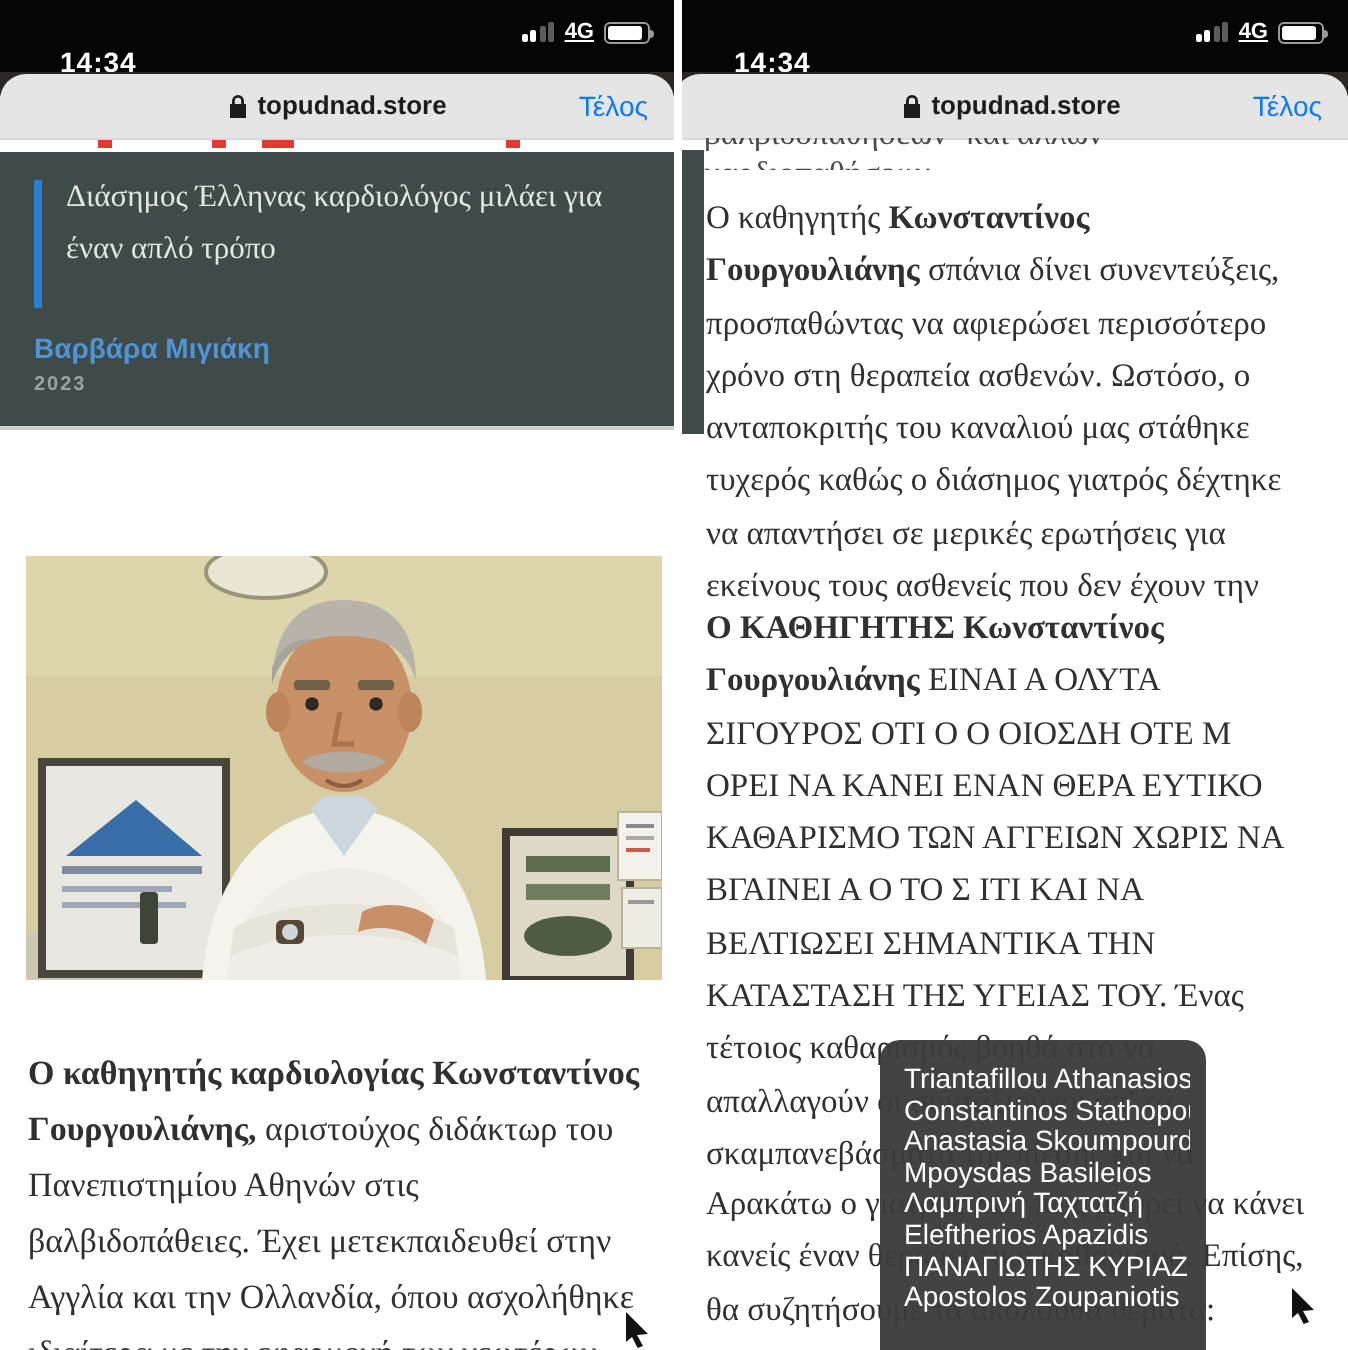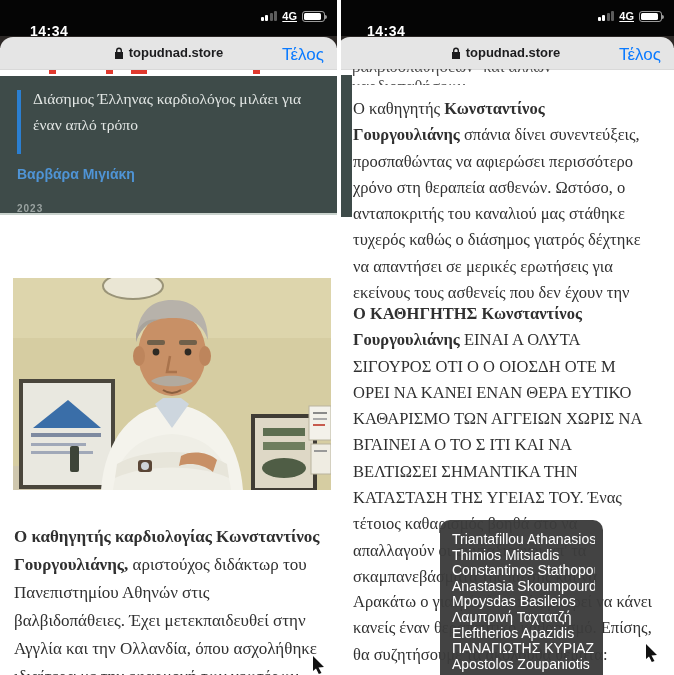--- a/index.html
+++ b/index.html
@@ -18,30 +18,30 @@
   .signal i:nth-child(1){height:4px;} .signal i:nth-child(2){height:6px;}
   .signal i:nth-child(3){height:8px; opacity:.35;} .signal i:nth-child(4){height:10px; opacity:.35;}
   .sb-net { font-size:11px; font-weight:bold;text-decoration:underline; }
   .battery { position:relative; width:23px; height:11px; border:1px solid rgba(255,255,255,.6); border-radius:3px; }
   .battery::before { content:""; position:absolute; left:1px; top:1px; bottom:1px; width:17px; background:#fff; border-radius:1.5px; }
   .battery::after { content:""; position:absolute; right:-3px; top:3px; width:2px; height:4px; background:rgba(255,255,255,.6); border-radius:0 2px 2px 0; }
   .sheet-shadow { position:absolute; top:36px; left:0; width:100%; height:12px; background:#2b2725; }
   .addrcard { position:absolute; top:37px; left:0; width:100%; height:32px; background:#e5e5e5; border-radius:13px 13px 0 0; }
   .addr-center { position:absolute; left:0; right:0; top:8px; display:flex; justify-content:center; align-items:center; gap:5px; }
   .domain { font-size:13px; font-weight:bold; color:#1c1c1e; }
-  .done-btn { position:absolute; right:13px; top:8px; font-size:17px; color:#0a7aff; background:none; border:none; font-family:inherit; }
+  .done-btn { position:absolute; right:13px; top:8px; font-size:14px; color:#0a7aff; background:none; border:none; font-family:inherit; }
   .hdr-divider { position:absolute; top:69px; left:0; width:100%; height:1px; background:#d9d9d9; }
 
   
   .red-frag { position:absolute; top:70px; height:4px; background:#e0392e; }
   .quote-box { position:absolute; top:76px; left:0; width:337px; height:139px; background:#3e4b49; border-bottom:2px solid #c9d2cd; }
   .quote-accent { position:absolute; left:17px; top:14px; width:4px; height:64px; background:#2b7fd1; }
   .quote-text { position:absolute; left:33px; top:10px; width:285px; font-family:"Liberation Serif","DejaVu Serif",serif; font-size:15.5px; line-height:26px; color:#e2e6e4; }
   .quote-author { position:absolute; left:17px; top:90px; font-size:14px; font-weight:bold; color:#4f94d6; text-decoration:none; }
-  .quote-year { position:absolute; left:17px; top:111px; font-size:10px; font-weight:bold; color:#9aa3a1; letter-spacing:1px;margin-top:16px; }
+  .quote-year { position:absolute; left:17px; top:111px; font-size:10px; font-weight:bold; color:#9aa3a1; letter-spacing:1px; }
   .photo { position:absolute; left:13px; top:278px; width:318px; height:212px; overflow:hidden; }
   .body-par { position:absolute; font-family:"Liberation Serif","DejaVu Serif",serif; color:#303030; }
   #pane-left .body-par { left:14px; top:523px; width:308px; font-size:17px; line-height:28px; }
 
   
   .edge-white { position:absolute; left:0; top:0; width:4px; height:70px; background:#fff; z-index:5; }
   .teal-strip { position:absolute; left:4px; top:75px; width:11px; height:142px; background:#3e4b49; }
   .clip-line { position:absolute; left:15px; top:69px; width:300px; height:16px; overflow:hidden; }
   .clip-line span { position:relative; top:-12px; display:block; font-family:"Liberation Serif","DejaVu Serif",serif; font-size:16.5px; color:#4a4a4a; }
   .rp { left:16px; width:301px; font-size:16.5px; line-height:26.3px; overflow:hidden; }
@@ -188,21 +188,20 @@
     </div>
 
     <p class="body-par rp" id="rp1"><span>Ο καθηγητής </span><b>Κωνσταντίνος Γουργουλιάνης</b><span> σπάνια δίνει συνεντεύξεις, προσπαθώντας να αφιερώσει περισσότερο χρόνο στη θεραπεία ασθενών. Ωστόσο, ο ανταποκριτής του καναλιού μας στάθηκε τυχερός καθώς ο διάσημος γιατρός δέχτηκε να απαντήσει σε μερικές ερωτήσεις για εκείνους τους ασθενείς που δεν έχουν την ευκαιρία να τον συναντήσουν στην κλινική.</span></p>
 
     <p class="body-par rp" id="rp2"><b>Ο ΚΑΘΗΓΗΤΗΣ Κωνσταντίνος Γουργουλιάνης</b><span> ΕΙΝΑΙ Α ΟΛΥΤΑ ΣΙΓΟΥΡΟΣ ΟΤΙ Ο Ο ΟΙΟΣΔΗ ΟΤΕ Μ ΟΡΕΙ ΝΑ ΚΑΝΕΙ ΕΝΑΝ ΘΕΡΑ ΕΥΤΙΚΟ ΚΑΘΑΡΙΣΜΟ ΤΩΝ ΑΓΓΕΙΩΝ ΧΩΡΙΣ ΝΑ ΒΓΑΙΝΕΙ Α Ο ΤΟ Σ ΙΤΙ ΚΑΙ ΝΑ ΒΕΛΤΙΩΣΕΙ ΣΗΜΑΝΤΙΚΑ ΤΗΝ ΚΑΤΑΣΤΑΣΗ ΤΗΣ ΥΓΕΙΑΣ ΤΟΥ. Ένας τέτοιος καθαρισμός βοηθά στο να απαλλαγούν οι συνταξιούχοι απ' τα σκαμπανεβάσματα της πίεσης και να θεραπεύσουν εννέα χρόνιες παθήσεις που εμφανίζουν.</span></p>
 
     <p class="body-par rp" id="rp3"><span>Αρακάτω ο γιατρός λέει πώς μπορεί να κάνει κανείς έναν θεραπευτικό καθαρισμό. Επίσης, θα συζητήσουμε τα ακόλουθα θέματα:</span></p>
 
     <div class="names-overlay">
         <div class="list-item">Triantafillou Athanasios</div>
-        <div class="list-item">Thimios Mitsiadis</div>
         <div class="list-item">Constantinos Stathopoulos</div>
         <div class="list-item">Anastasia Skoumpourdi</div>
         <div class="list-item">Mpoysdas Basileios</div>
         <div class="list-item">Λαμπρινή Ταχτατζή</div>
         <div class="list-item">Eleftherios Apazidis</div>
         <div class="list-item">ΠΑΝΑΓΙΩΤΗΣ ΚΥΡΙΑΖΗΣ</div>
         <div class="list-item">Apostolos Zoupaniotis</div>
       </div>
 
     <svg class="cursor" style="left:308px; top:644px;" width="13" height="18" viewBox="0 0 13 18">

